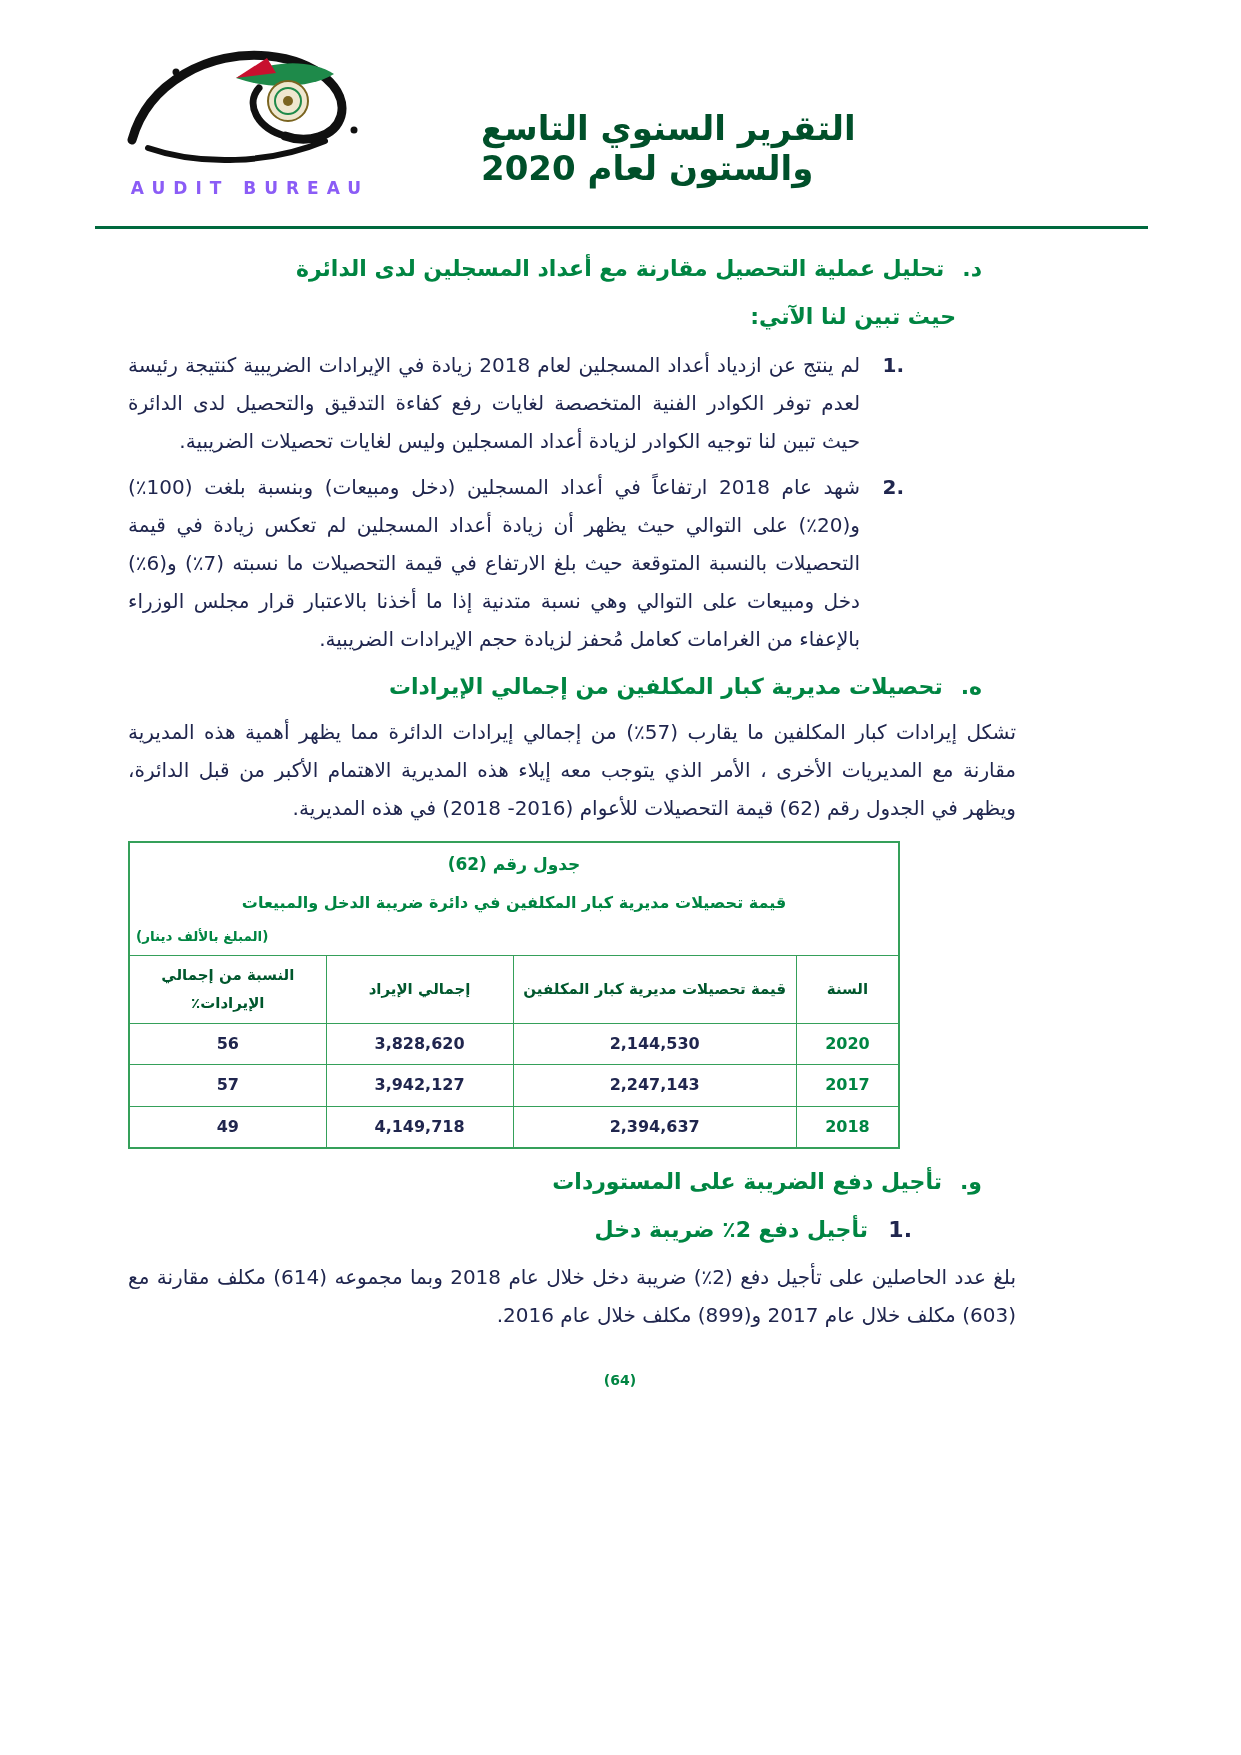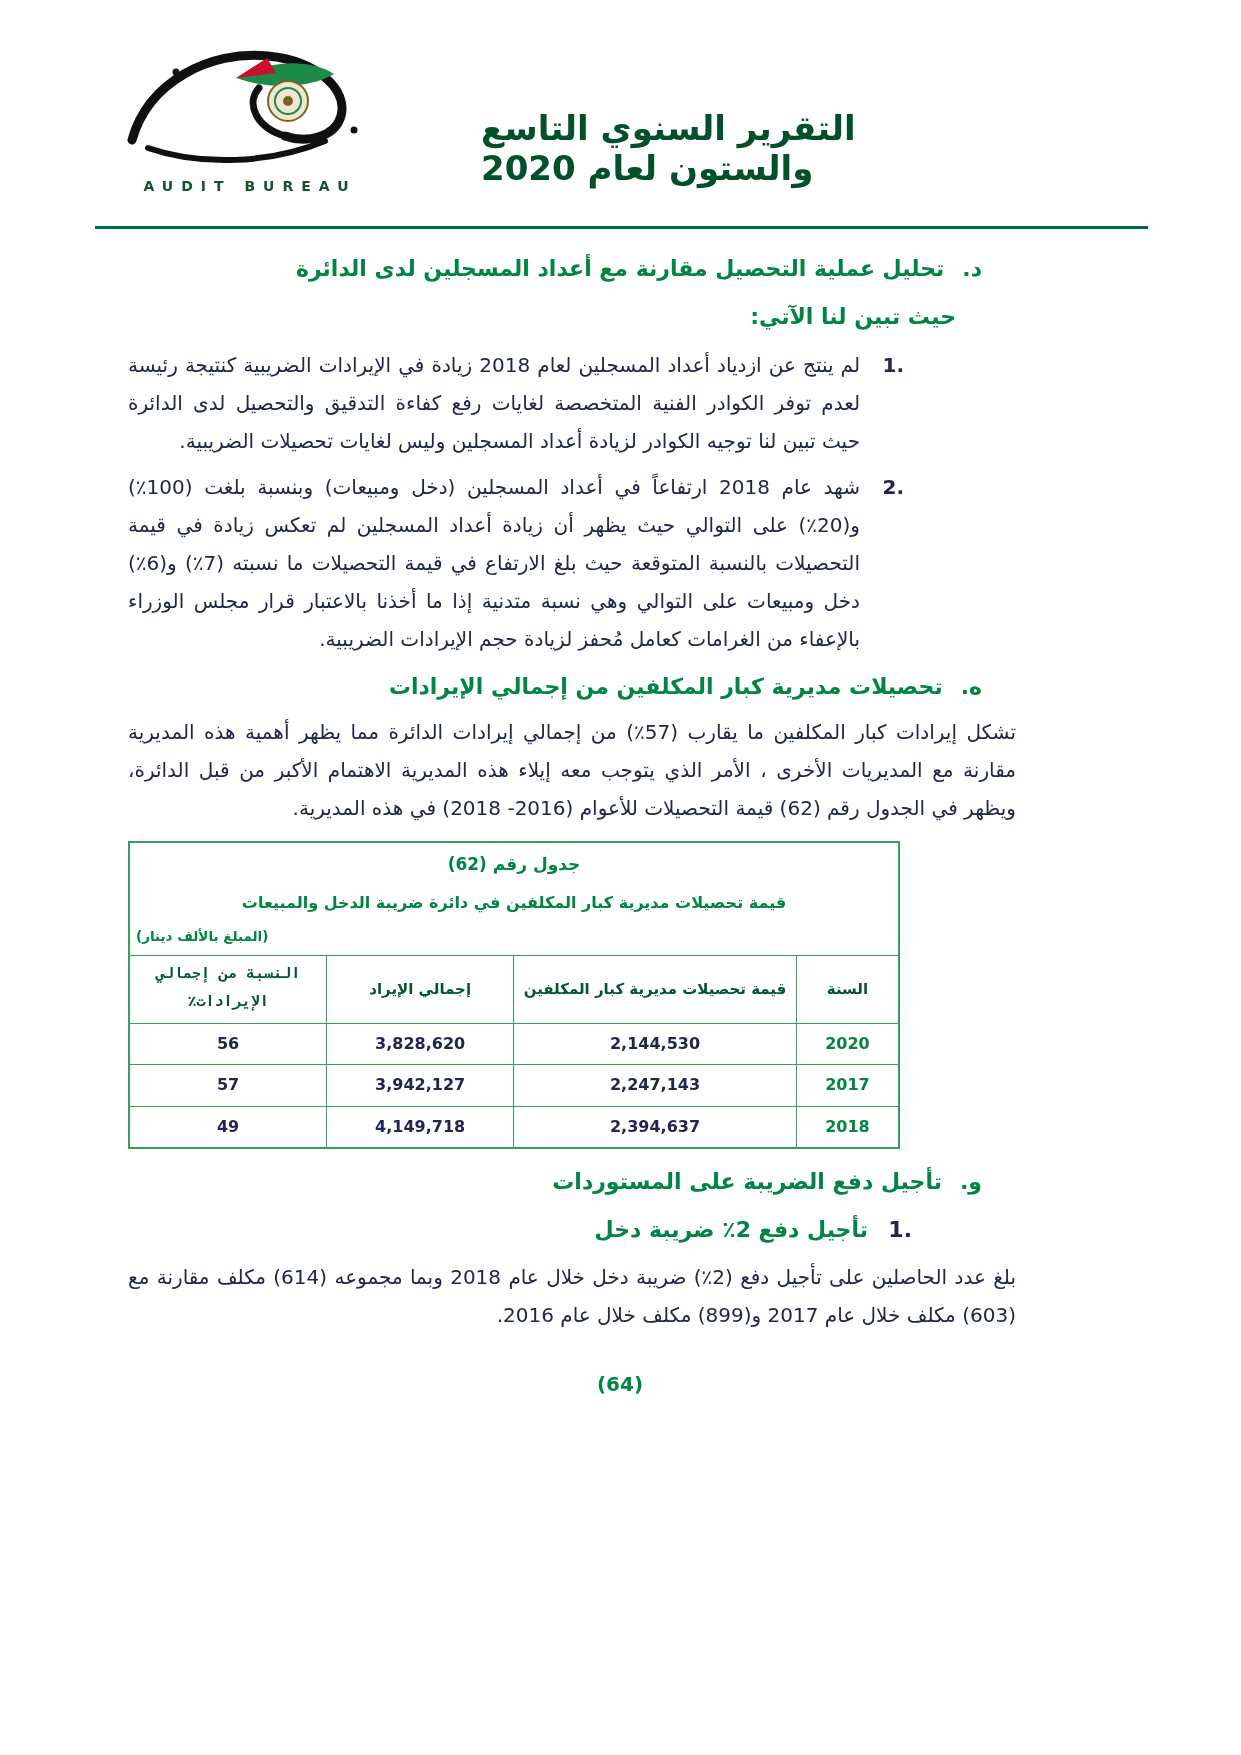--- a/index.html
+++ b/index.html
@@ -5,21 +5,21 @@
   html,body { margin:0; padding:0; background:#e8e8e8; }
   .page {
     position:relative; width:1241px; height:1755px; margin:0 auto;
     background:#ffffff; overflow:hidden;
     font-family:"DejaVu Sans", sans-serif; color:#1c2142;
   }
   
   .header { position:absolute; top:0; left:0; width:100%; height:232px; }
   .logo-wrap { position:absolute; left:105px; top:44px; width:290px; text-align:center; }
   .brand {
-    margin-top:2px; font-size:14px; font-weight:bold; color:#14532d;
+    margin-top:2px; font-size:17px; font-weight:bold; color:#8b5cf6;
     letter-spacing:8px; white-space:nowrap;
   }
   .report-title {
     position:absolute; right:245px; top:108px; width:515px;
     direction:rtl; text-align:left;
     color:#00502a; font-size:34px; font-weight:bold;
   }
   .rule { position:absolute; top:226px; left:95px; width:1053px; height:3px; background:#00693e; }
 
   
@@ -59,28 +59,28 @@
   }
   .data-table td, .data-table th { border:1px solid #35a05a; padding:5px 6px; }
   .cap-cell { padding:8px 10px 6px; }
   .t-cap1 { text-align:center; color:#008542; font-weight:bold; font-size:17px; }
   .t-cap2 { text-align:center; color:#008542; font-weight:bold; font-size:16px; margin-top:7px; }
   .t-note { text-align:left; color:#008542; font-weight:bold; font-size:13.5px; margin-top:6px; }
   .head-row th { color:#00572d; font-weight:bold; font-size:15px; }
   .col-year { width:95px; }
   .col-collections { width:294px; }
   .col-total { width:185px; }
-  .col-pct { width:198px;font-family:Liberation Mono, monospace; }
+  .col-pct { width:198px; }
   .t-year { color:#008542; font-weight:bold; }
   .t-num { color:#20264e; font-weight:bold; }
 
   
   .footer {
     position:absolute; top:1372px; left:60px; width:1120px;
-    text-align:center; color:#008542; font-weight:bold; font-size:20px;
+    text-align:center; color:#008542; font-weight:bold; font-size:14px;
   }
   .footer span { direction:ltr; unicode-bidi:embed; }
 </style>
 </head>
 <body>
 
 <div class="page">
 
   <div class="header">
     <div class="logo-wrap">

